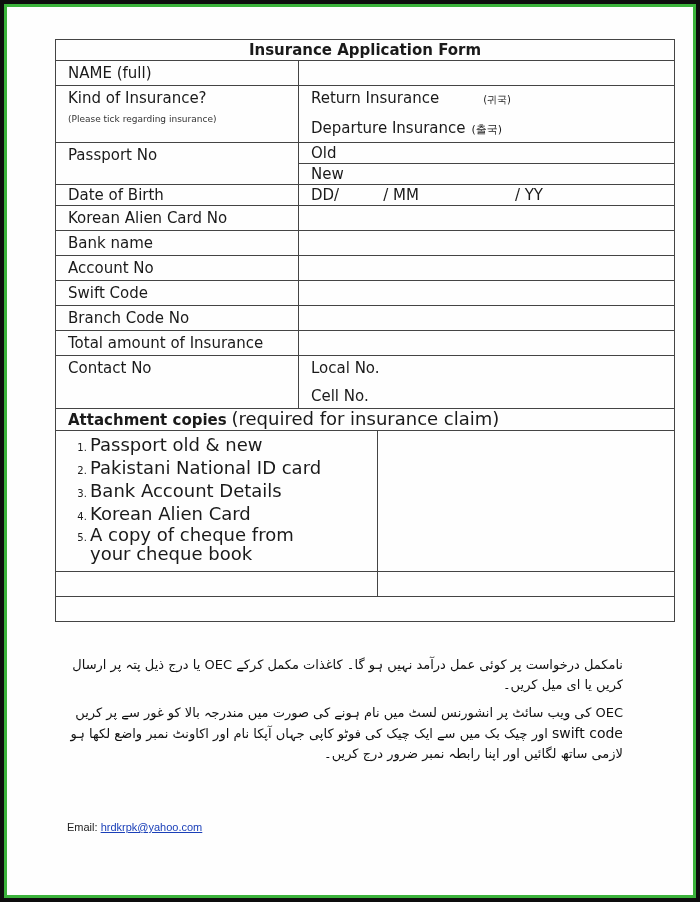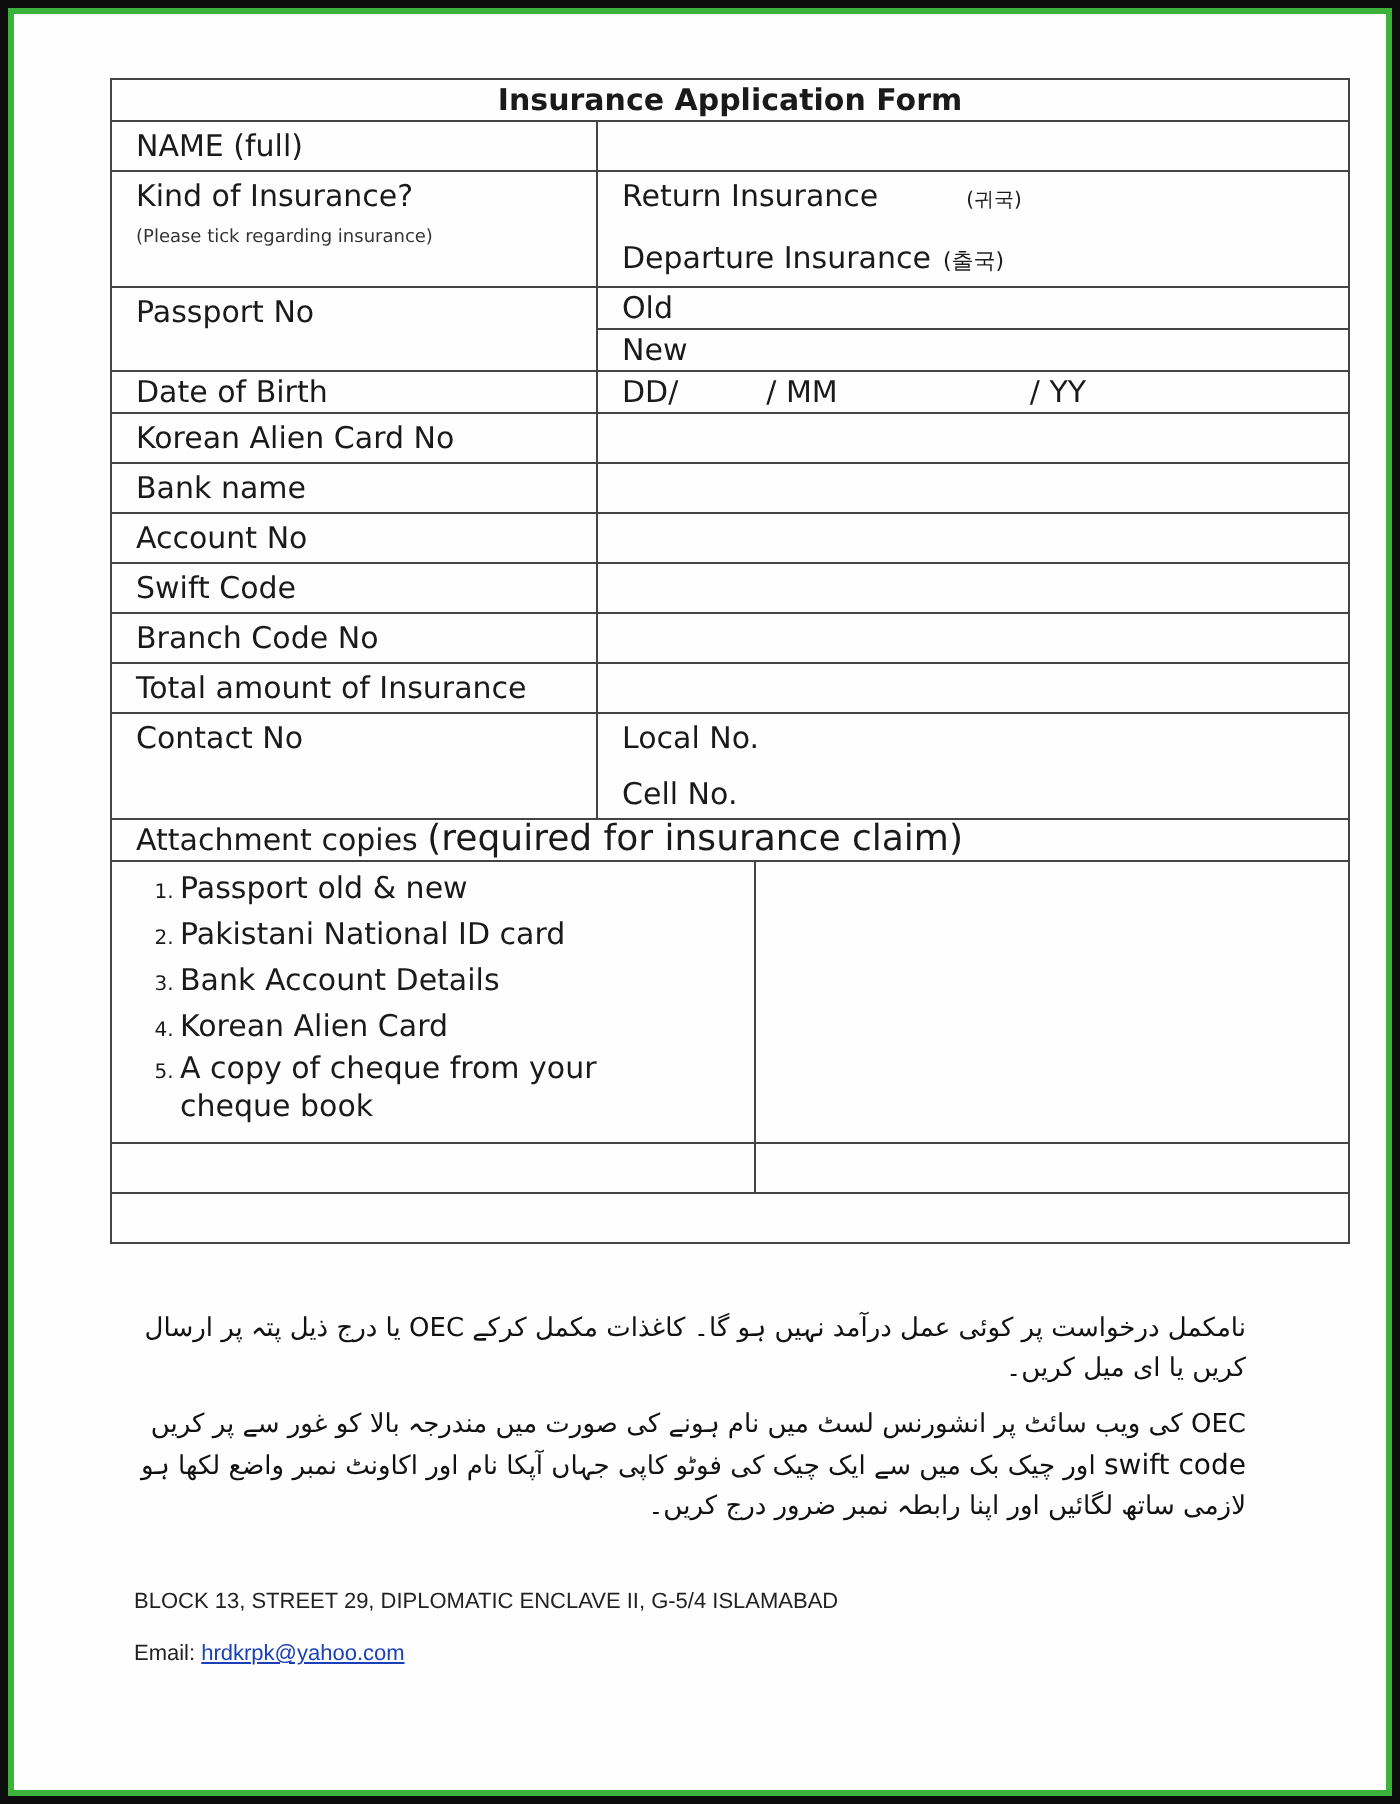--- a/index.html
+++ b/index.html
@@ -21,25 +21,25 @@
     border: 1.5px solid #444; padding: 0 0 0 12px; font-size: 15px; vertical-align: top;
     height: 24px; line-height: 24px; white-space: nowrap;
   }
   .col-label { width: 243px; }
   .title-cell { text-align: center; font-weight: bold; font-size: 15px; padding: 0 !important; height: 20px !important; line-height: 20px !important; }
   .small-note { font-size: 9px; color: #333; line-height: 18px; display: block; }
   .korean { font-size: 10px; margin-left: 44px; }
   .korean2 { font-size: 11px; margin-left: 6px; }
   .dob-mm { margin-left: 44px; }
   .dob-yy { margin-left: 96px; }
-  .attach-head { font-weight: normal; font-size: 15px; }
+  .attach-head { font-weight: bold; font-size: 15px; }
   .attach-sub { font-size: 18px; font-weight: normal; }
 
   ol.attach-list { margin: 2px 0 4px 0; padding-left: 34px; }
-  ol.attach-list li { font-size: 15px; line-height: 23px; white-space: normal; }
+  ol.attach-list li { font-size: 18px; line-height: 23px; white-space: normal; }
   ol.attach-list li::marker { font-size: 10px; }
   .inner-table { width: 100%; border-collapse: collapse; table-layout: fixed; }
 
   .urdu {
     position: absolute; left: 60px; width: 556px; top: 648px;
     direction: rtl; text-align: right; font-size: 13px; line-height: 20px; color: #111;
   }
   .urdu p { margin: 0 0 8px 0; }
   .urdu .latin { direction: ltr; unicode-bidi: embed; font-size: 14px; }
 
@@ -167,19 +167,18 @@
 
   <div class="urdu">
     <p>نامکمل درخواست پر کوئی عمل درآمد نہیں ہو گا۔ کاغذات مکمل کرکے OEC یا درج ذیل پتہ پر ارسال کریں یا ای میل کریں۔</p>
     <p>
       <span>OEC کی ویب سائٹ پر انشورنس لسٹ میں نام ہونے کی صورت میں مندرجہ بالا کو غور سے پر کریں</span>
       <span class="latin">swift code</span>
       <span>اور چیک بک میں سے ایک چیک کی فوٹو کاپی جہاں آپکا نام اور اکاونٹ نمبر واضع لکھا ہو لازمی ساتھ لگائیں اور اپنا رابطہ نمبر ضرور درج کریں۔</span>
     </p>
   </div>
 
-  <div class="addr" style="top:788px;">BLOCK 13, STREET 29, DIPLOMATIC ENCLAVE II, G-5/4 ISLAMABAD</div>
   <div class="addr" style="top:814px;text-align:right;">
     <span>Email: </span><a class="email-link">hrdkrpk@yahoo.com</a>
   </div>
 
 </div>
 </div>
 
 </body></html>

